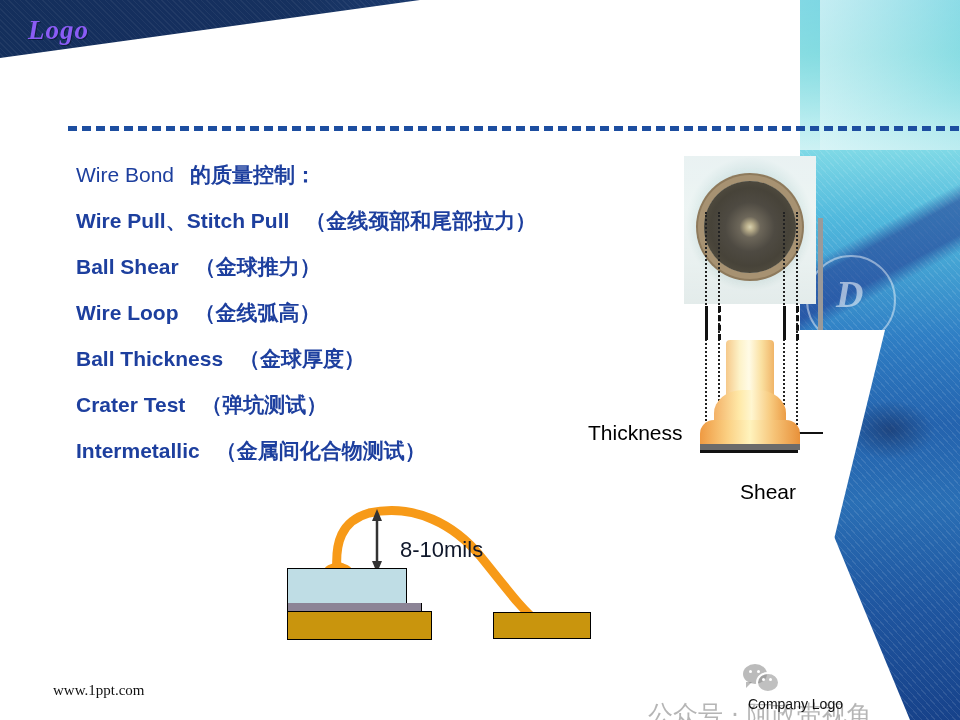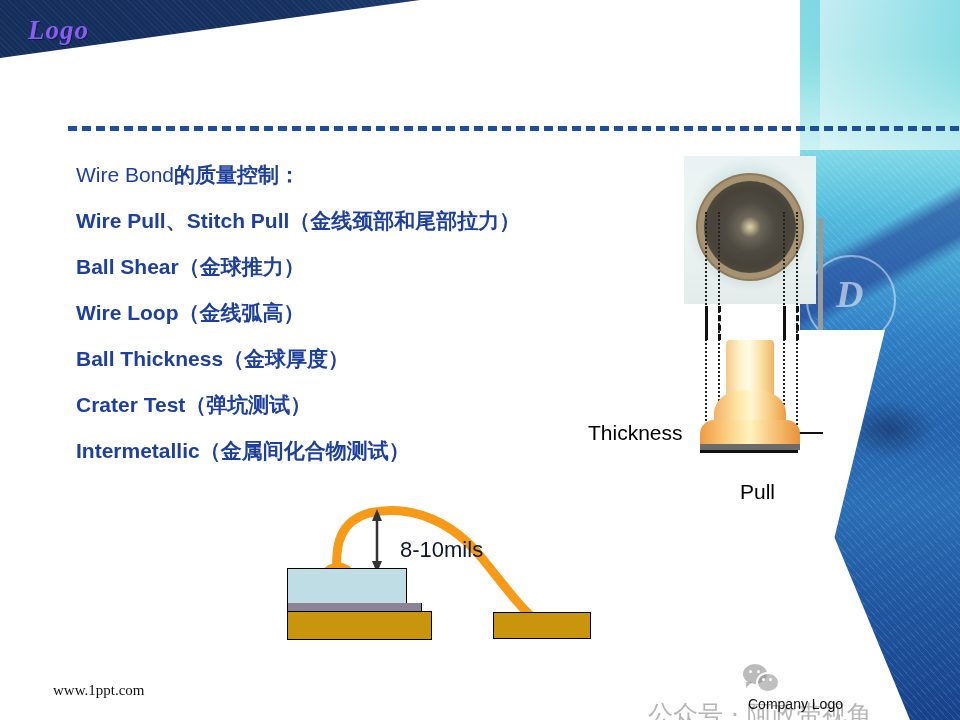--- a/index.html
+++ b/index.html
@@ -141,20 +141,21 @@
     color: #1d3f9e;
     font-family: "Liberation Sans", sans-serif;
     font-weight: bold;
     font-size: 21px;
     line-height: 46px;
     white-space: nowrap;
   }
   .bullet .cn {
     font-family: Liberation Sans, sans-serif;
     font-weight: bold;
+    padding-left: 16px;
   }
   .bullet.first { font-weight: normal; }
   .bullet.first .cn { font-weight: bold; }
 
   
   .photo-top {
     position:absolute; left:684px; top:156px; width:132px; height:148px;
     background:
       radial-gradient(ellipse 62% 58% at 50% 46%, rgba(255,255,255,0.0) 55%, rgba(255,255,255,0.55) 78%),
       linear-gradient(to bottom, #cfe2e3 0%, #d7e8e6 35%, #cfe0de 70%, #c2d4d2 100%);
@@ -348,21 +349,21 @@
   <div class="base-bar" style="left:700px; top:450px; width:98px;"></div>
 
   <div class="photo-bot">
     <div class="ball-x-neck"></div>
     <div class="ball-x-body"></div>
     <div class="ball-x-foot"></div>
     <div class="ball-x-base"></div>
   </div>
 
   <div class="label-thickness">Thickness</div>
-  <div class="label-size">Pull</div>
+  <div class="label-size">Shear</div>
 
   <div class="loop-diagram">
     <svg width="350" height="160" viewBox="0 0 350 160">
 
       <path d="M 72 76 C 70 48, 76 26, 104 18 C 150 8, 190 30, 216 62 C 242 94, 258 116, 272 126" fill="none" stroke="#f79a18" stroke-width="9" stroke-linecap="round"></path>
 
       <ellipse cx="73" cy="76" rx="14" ry="8" fill="#f79a18"></ellipse>
       <ellipse cx="73" cy="73" rx="8" ry="6" fill="#f79a18"></ellipse>
 
       <ellipse cx="274" cy="126" rx="14" ry="6" fill="#f79a18"></ellipse>

